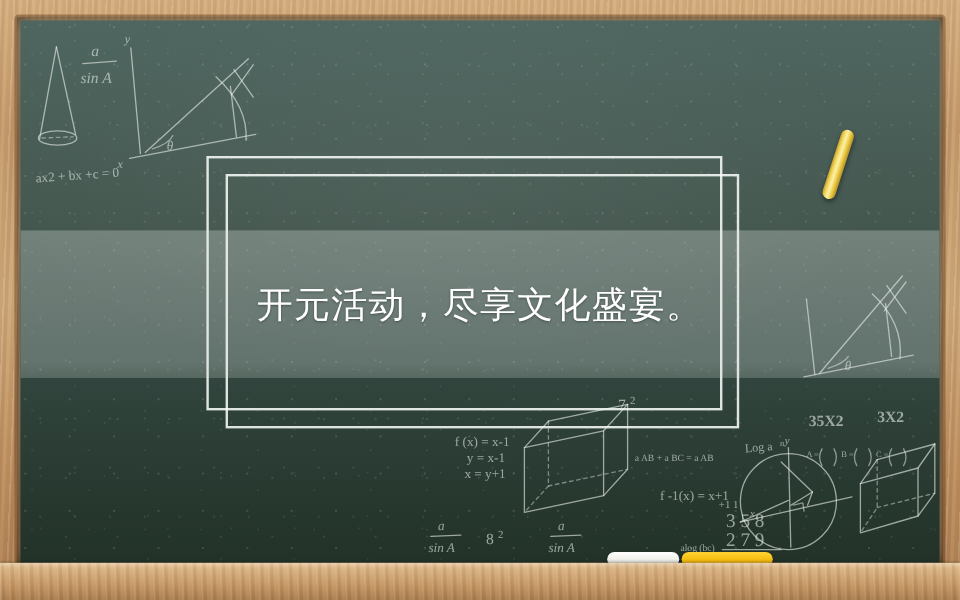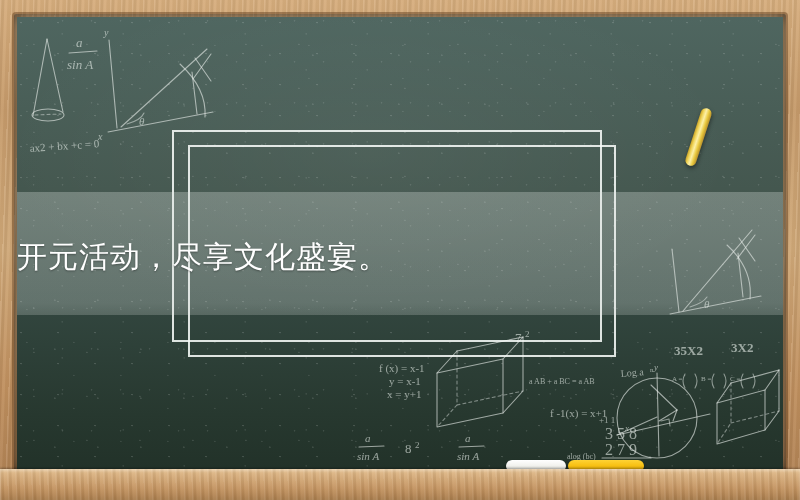--- a/index.html
+++ b/index.html
@@ -64,23 +64,23 @@
   
   .rect-outer, .rect-inner {
     position:absolute; border:2px solid rgba(247,250,248,.88); z-index:5;
   }
   .rect-outer { left:155px; top:113px; width:430px; height:212px; }
   .rect-inner { left:171px; top:128px; width:428px; height:212px; }
 
   
   .headline {
     position:absolute; left:0; right:0; top:225px; z-index:8;
-    text-align:left; color:#ffffff;
+    text-align:center; color:#ffffff;
     font-size:30px; line-height:1; letter-spacing:1px;
-    font-family:Liberation Serif, serif;
+    font-family:Liberation Mono, monospace;
     text-shadow:0 1px 2px rgba(0,0,0,.35);
   }
 
   
   .chalk-stick {
     position:absolute; left:676px; top:90px; width:11px; height:60px; z-index:7;
     border-radius:6px; transform:rotate(18deg);
     background:linear-gradient(90deg,#c9a227 0%,#f0d55a 22%,#fdf0a8 45%,#e9c93f 72%,#b8902b 100%);
     box-shadow:1px 2px 4px rgba(0,0,0,.45);
   }

